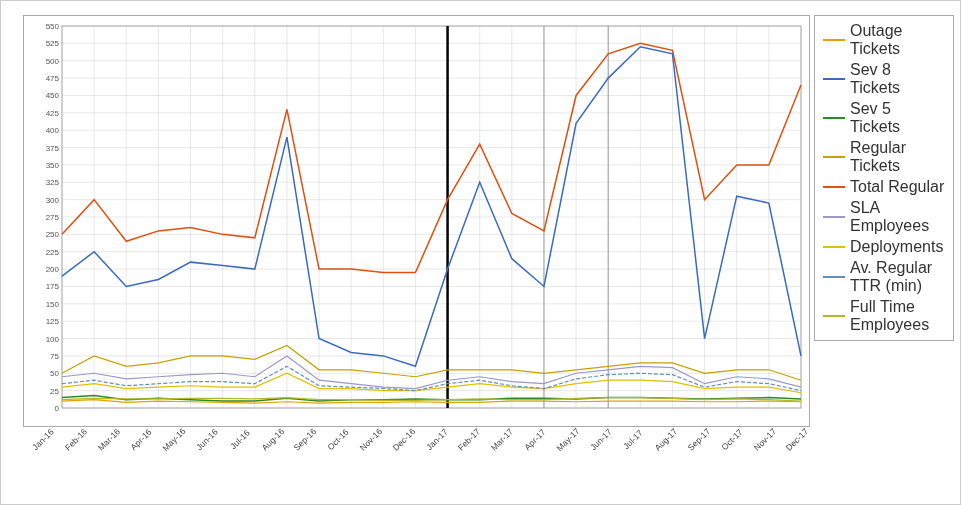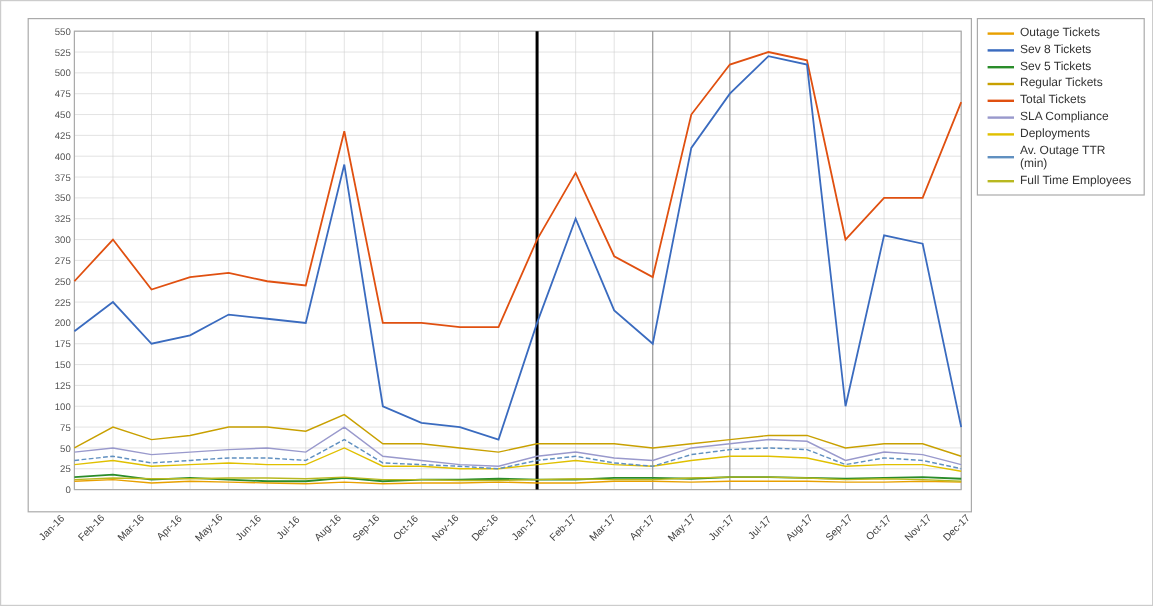--- a/index.html
+++ b/index.html
@@ -75,21 +75,21 @@
       display: flex;
       align-items: center;
       gap: 5px;
     }
     .legend-line {
       width: 22px;
       height: 2px;
       flex-shrink: 0;
     }
     .legend-label {
-      font-size: 10px;
+      font-size: 16px;
       color: #333;
     }
     .x-axis-labels {
       display: flex;
       flex-direction: row;
       margin-left: 0px;
       font-size: 8.5px;
       color: #444;
       padding-top: 3px;
       padding-left: 0;
@@ -224,33 +224,33 @@
             <div class="legend-item">
               <div class="legend-line" style="background: rgb(42, 140, 42);"></div>
               <span class="legend-label">Sev 5 Tickets</span>
             </div>
             <div class="legend-item">
               <div class="legend-line" style="background: rgb(200, 160, 0);"></div>
               <span class="legend-label">Regular Tickets</span>
             </div>
             <div class="legend-item">
               <div class="legend-line" style="background: rgb(224, 80, 16);"></div>
-              <span class="legend-label">Total Tickets</span>
+              <span class="legend-label">Total Regular</span>
             </div>
             <div class="legend-item">
               <div class="legend-line" style="background: rgb(153, 153, 204);"></div>
-              <span class="legend-label">SLA Compliance</span>
+              <span class="legend-label">SLA Employees</span>
             </div>
             <div class="legend-item">
               <div class="legend-line" style="background: rgb(224, 192, 0);"></div>
               <span class="legend-label">Deployments</span>
             </div>
             <div class="legend-item">
               <div class="legend-line" style="background: rgb(96, 144, 192);"></div>
-              <span class="legend-label">Av. Outage TTR (min)</span>
+              <span class="legend-label">Av. Regular TTR (min)</span>
             </div>
             <div class="legend-item">
               <div class="legend-line" style="background: rgb(184, 184, 32);"></div>
               <span class="legend-label">Full Time Employees</span>
             </div>
           </div>
       </div>
       <div style="display:flex;flex-direction:row;">
         <div style="width:0px;"></div>
         <div style="flex:1;">

